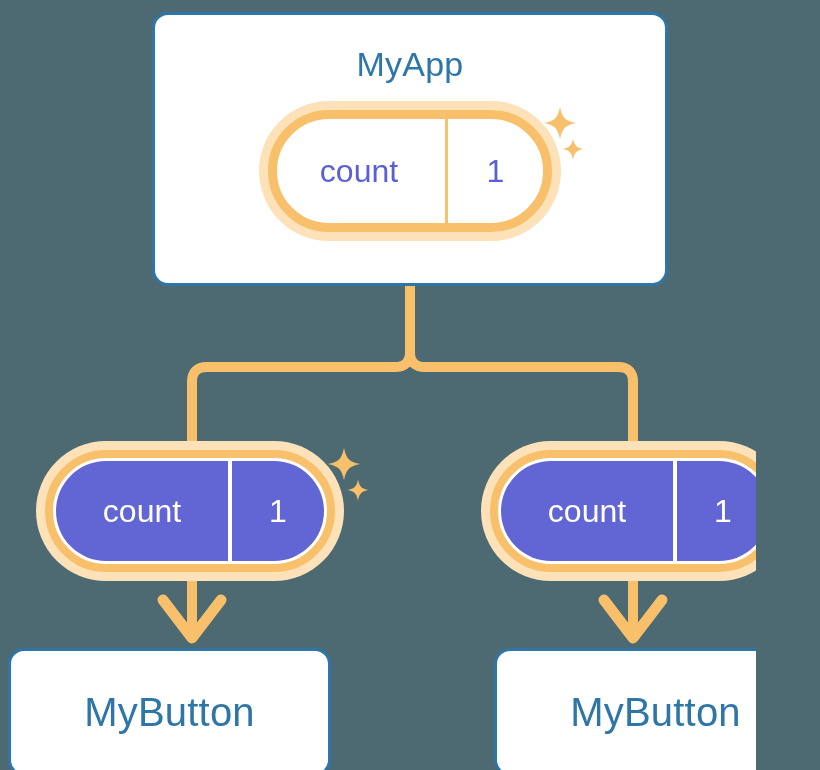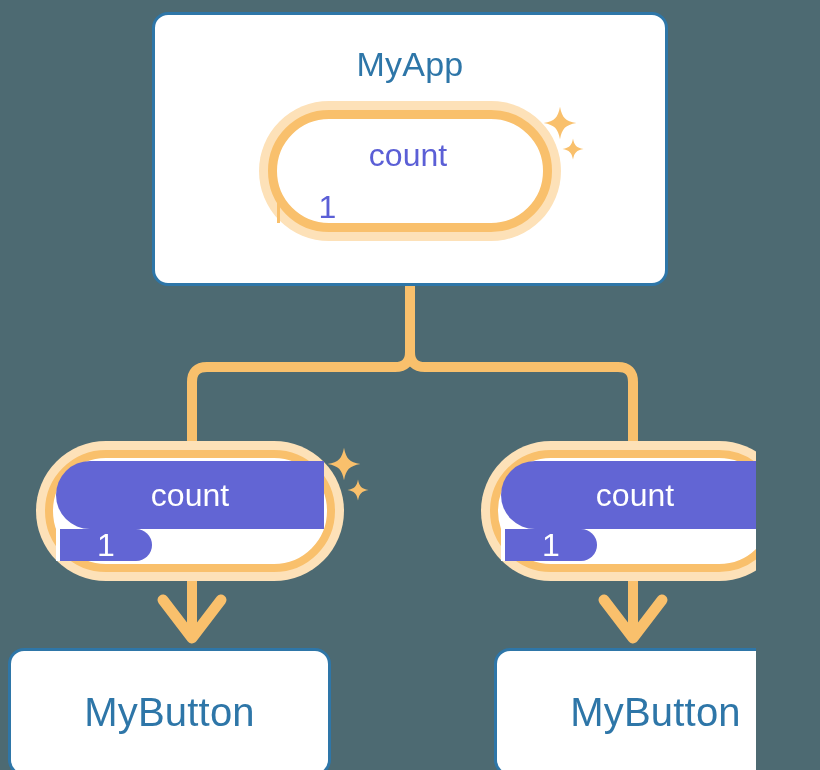--- a/index.html
+++ b/index.html
@@ -75,21 +75,20 @@
   .pill {
     position: relative;
     display: flex;
     align-items: stretch;
     box-sizing: border-box;
     border-radius: 999px;
     border: 9px solid #f9c06c;
     box-shadow: 0 0 0 9px #fde1b8;
     background: #ffffff;
     height: 100%;
-    flex-direction: column;
   }
   .pill-key, .pill-val {
     display: flex;
     align-items: center;
     justify-content: center;
     box-sizing: border-box;
     font-size: 32px;
     line-height: 1;
     white-space: nowrap;
   }

